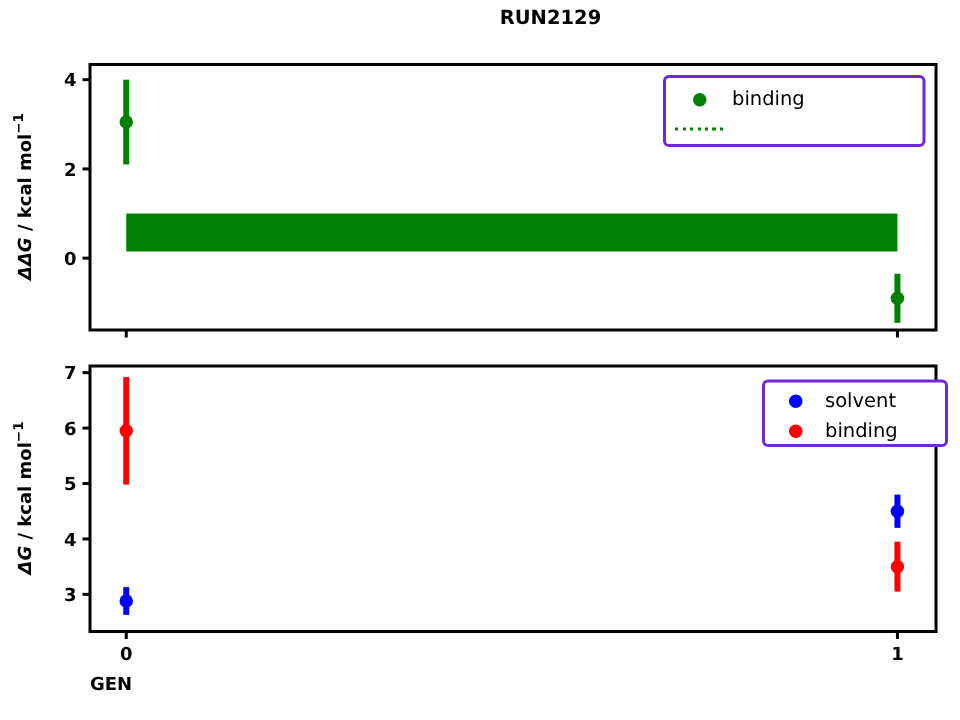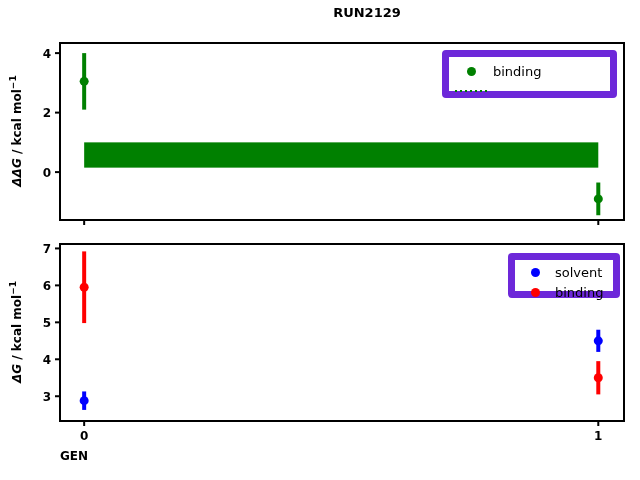--- a/index.html
+++ b/index.html
@@ -21,25 +21,25 @@
   }
   .ylabel i { font-style:italic; }
   .ylabel sup { font-size:9px; }
   .ylabel-top { top:131px; }
   .ylabel-bottom { top:332px; }
   .xlabel {
     position:absolute; left:60px; top:449px; width:564px; text-align:left;
     font-size:12px; font-weight:bold; color:#000;
   }
   .legend {
-    position:absolute; background:#ffffff; border:7px solid #6d28d9;
+    position:absolute; background:#ffffff; border:2px solid #6d28d9;
     border-radius:4px; box-sizing:border-box; z-index:2;
   }
   .legend-top { left:442px; top:50px; width:175px; height:48px; padding-top:4px; }
-  .legend-bottom { left:508px; top:253px; width:112px; height:45px; padding-top:2px; }
+  .legend-bottom { left:508px; top:253px; width:124px; height:45px; padding-top:2px; }
   .legend-row { display:flex; align-items:center; height:20px; }
   .swatch-area { width:44px; display:flex; justify-content:center; align-items:center; flex:0 0 44px; }
   .legend-bottom .swatch-area { width:40px; flex:0 0 40px; }
   .legend-dot { width:9px; height:9px; border-radius:50%; background:#888; }
   .legend-dash { width:33px; height:2px; }
   .legend-label { font-size:13px; font-weight:normal; color:#000; white-space:nowrap; }
 </style>
 </head>
 <body>
 

